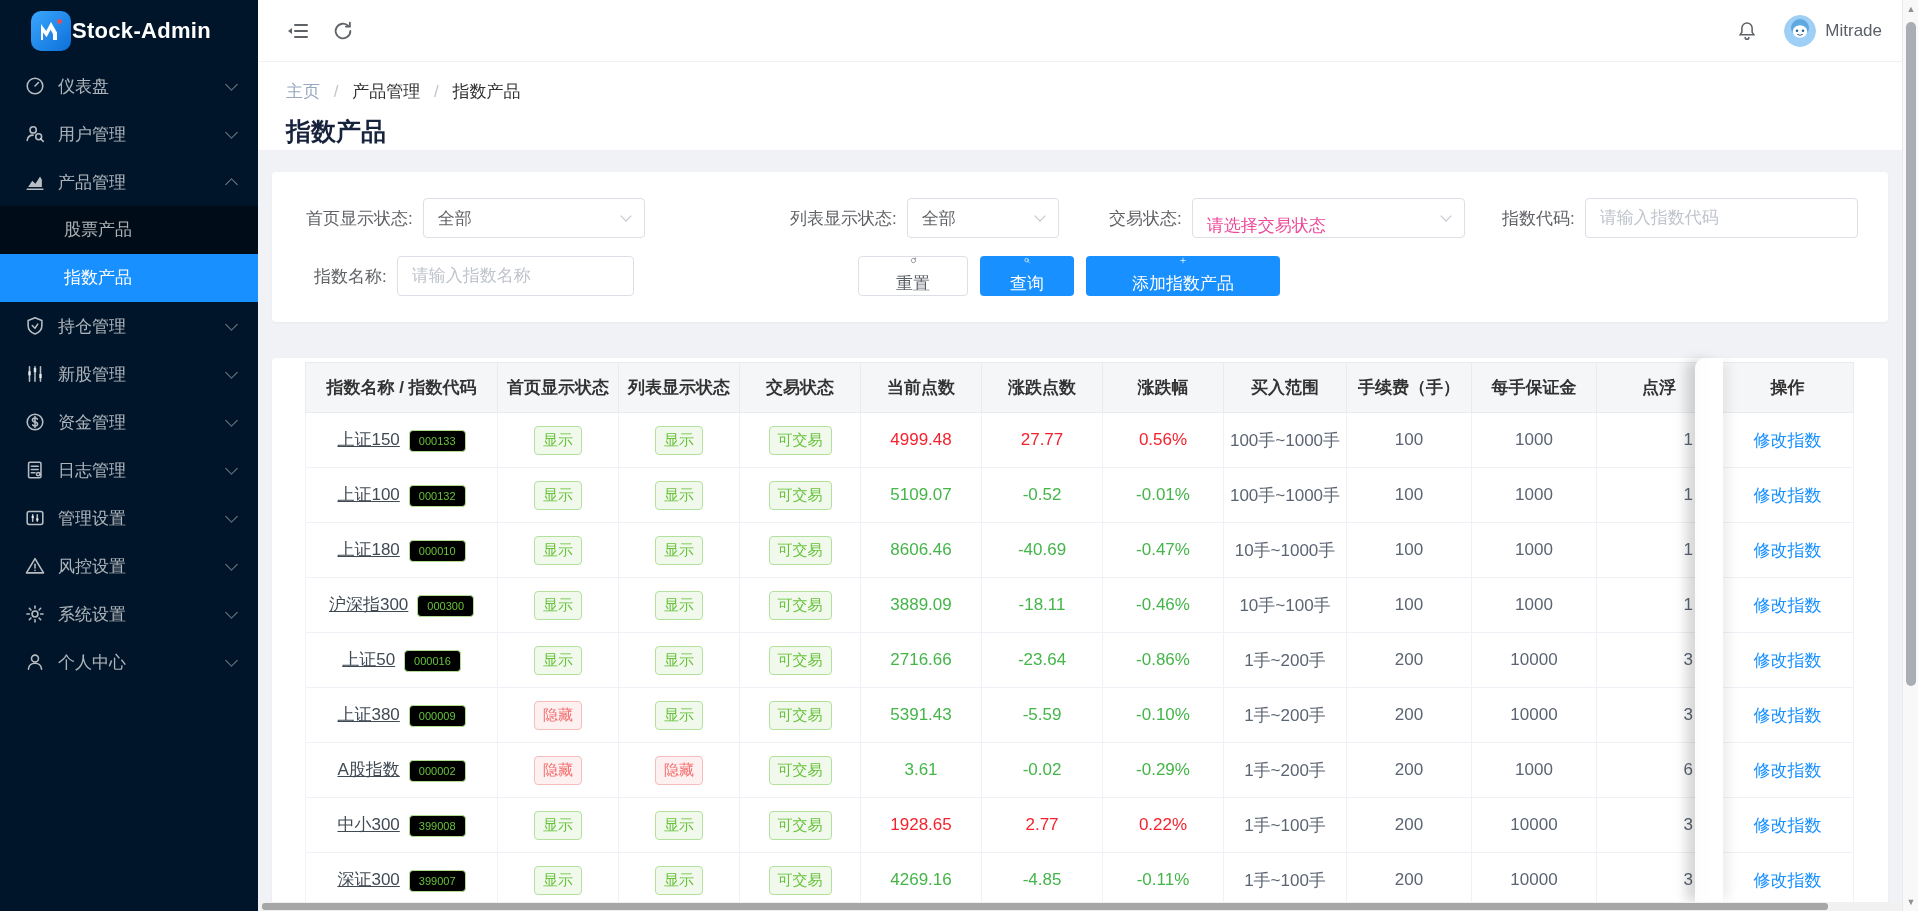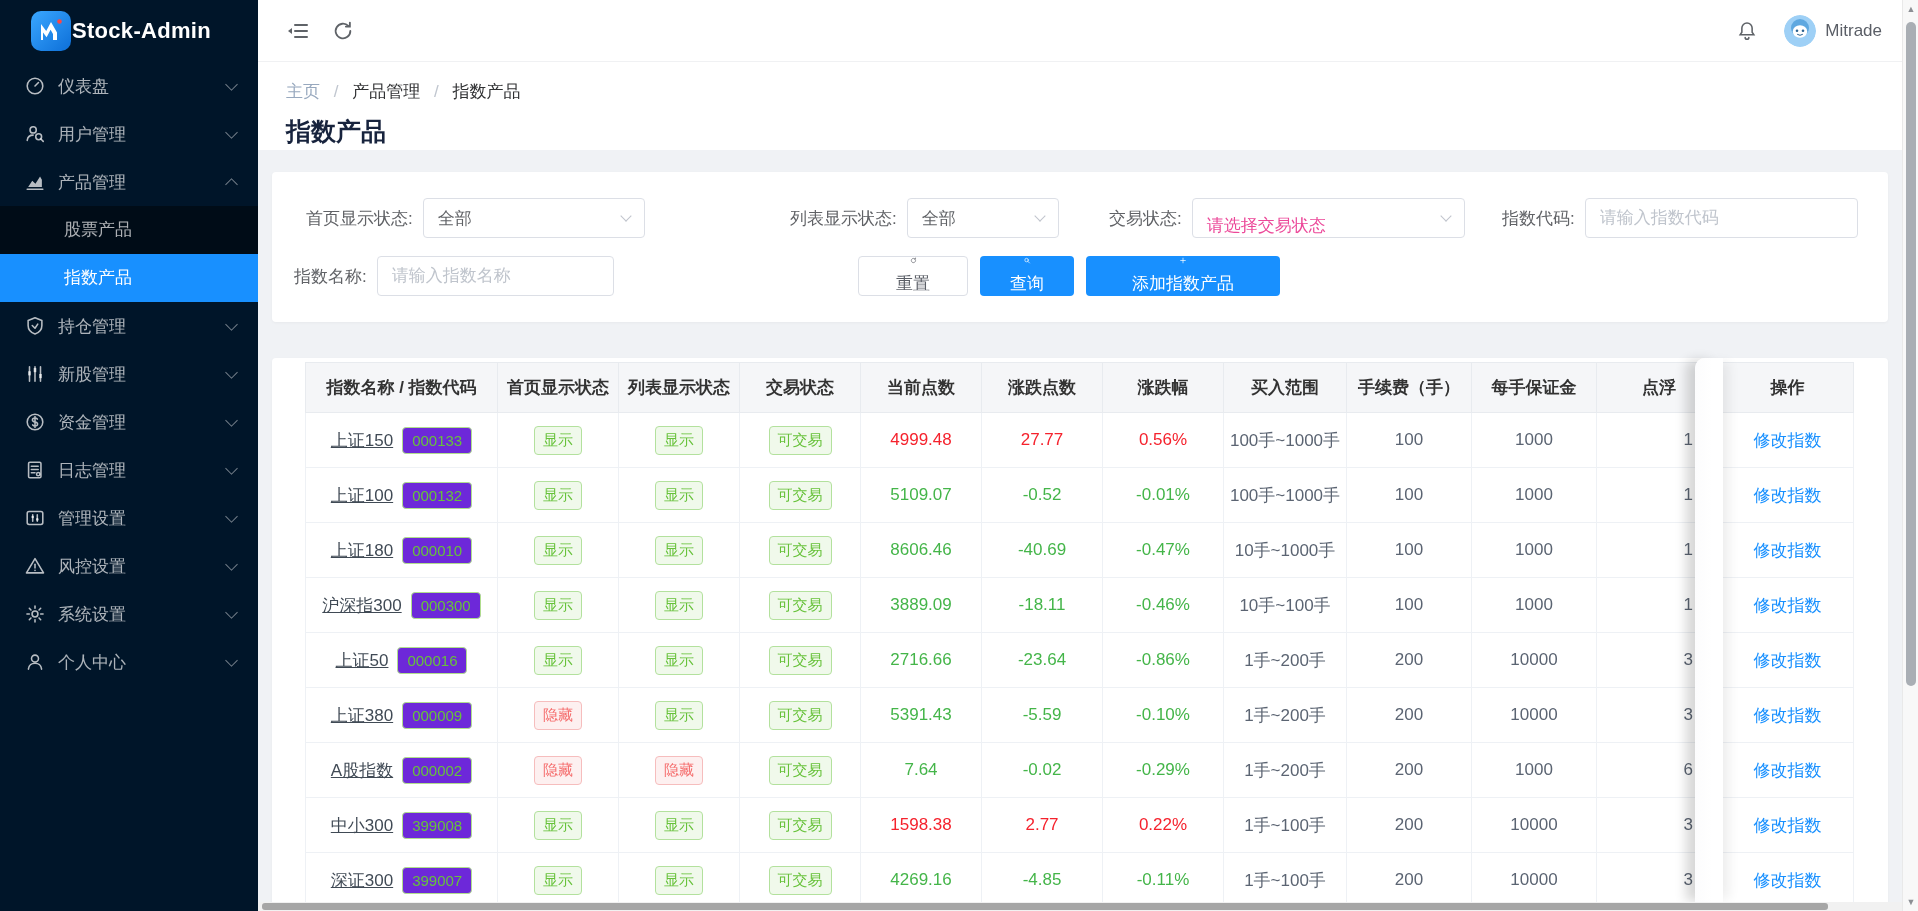--- a/index.html
+++ b/index.html
@@ -53,21 +53,21 @@
   .btn-plain { background:#fff; border-color:#dcdfe6; color:#5a5e66; }
   .btn-primary { background:#1890ff; color:#fff; }
 
   
   .table-card { position:absolute; left:14px; top:208px; width:1616px; height:590px; border-radius:4px 4px 0 0; padding:4px 33px 0 33px; }
   table { border-collapse:collapse; table-layout:fixed; width:1548px; }
   th { height:50px; background:#f5f6f8; color:#333; font-size:17px; font-weight:bold; border:1px solid #e8ebef; white-space:nowrap; }
   td { height:55px; text-align:center; font-size:17px; color:#5b6472; border:1px solid #eef1f5; background:#fff; white-space:nowrap; }
   td.pdot { text-align:right; padding-right:28px; }
   .name-cell { color:#404a55;text-decoration:underline; }
-  .code-badge { display:inline-block; margin-left:9px; padding:4px 9px; font-size:15px; color:#67c23a; background:#6d28d9; border:1px solid #b0dd8e; border-radius:4px; }
+  .code-badge { display:inline-block; margin-left:9px; padding:4px 9px; font-size:11px; color:#67c23a; background:#000000; border:1px solid #b0dd8e; border-radius:4px; }
   .badge { display:inline-block; padding:4px 8px; font-size:15px; border-radius:4px; }
   .badge.green { color:#67c23a; background:#f0f9eb; border:1px solid #b3e19d; }
   .badge.red { color:#f56c6c; background:#fdf0f0; border:1px solid #f6bdbd; }
   .num.up { color:#f5222d; }
   .num.down { color:#44b549; }
   .op-link { color:#1890ff; cursor:pointer; }
 
   
   .curl { position:absolute; left:1695px; top:358px; width:28px; height:545px; background:linear-gradient(90deg,#fcfcfd,#ffffff 60%); box-shadow:-11px 0 12px -2px rgba(0,0,0,.16), 10px 0 12px -4px rgba(0,0,0,.07); border-radius:10px 0 0 0; z-index:4; }
 
@@ -294,21 +294,21 @@
         <div class="select" style="width:273px;">
           <span class="sval placeholder">请选择交易状态</span>
           <span class="schev"></span>
         </div>
       </div>
       <div class="fgroup" style="left:1230px; top:26px;">
         <span class="flabel">指数代码:</span>
         <input class="tinput" style="width: 273px;" placeholder="请输入指数代码">
       </div>
 
-      <div class="fgroup" style="left:22px; top:84px;">
+      <div class="fgroup" style="left:42px; top:84px;">
         <span class="flabel">指数名称:</span>
         <input class="tinput" style="width: 237px;" placeholder="请输入指数名称">
       </div>
       <div class="fgroup" style="left:586px; top:84px;">
         <button class="btn btn-plain" style="width:110px; margin-right:12px;">
           <svg width="17" height="17" viewBox="0 0 24 24" fill="none" stroke="#5a5e66" stroke-width="2.2" stroke-linecap="round">
             <path d="M19.5 12a7.5 7.5 0 1 1-2.1-5.2"></path>
               <path d="M19 3.5v4h-4"></path>
           </svg>
           <span>重置</span>
@@ -444,35 +444,35 @@
               <td>200</td>
               <td>10000</td>
               <td class="pdot">3</td>
               <td><span class="op-link">修改指数</span></td>
             </tr>
             <tr>
               <td><span class="name-cell">A股指数</span><span class="code-badge">000002</span></td>
               <td><span class="badge red">隐藏</span></td>
               <td><span class="badge red">隐藏</span></td>
               <td><span class="badge green">可交易</span></td>
-              <td><span class="num down">7.64</span></td>
+              <td><span class="num down">3.61</span></td>
               <td><span class="num down">-0.02</span></td>
               <td><span class="num down">-0.29%</span></td>
               <td>1手~200手</td>
               <td>200</td>
               <td>1000</td>
               <td class="pdot">6</td>
               <td><span class="op-link">修改指数</span></td>
             </tr>
             <tr>
               <td><span class="name-cell">中小300</span><span class="code-badge">399008</span></td>
               <td><span class="badge green">显示</span></td>
               <td><span class="badge green">显示</span></td>
               <td><span class="badge green">可交易</span></td>
-              <td><span class="num up">1598.38</span></td>
+              <td><span class="num up">1928.65</span></td>
               <td><span class="num up">2.77</span></td>
               <td><span class="num up">0.22%</span></td>
               <td>1手~100手</td>
               <td>200</td>
               <td>10000</td>
               <td class="pdot">3</td>
               <td><span class="op-link">修改指数</span></td>
             </tr>
             <tr>
               <td><span class="name-cell">深证300</span><span class="code-badge">399007</span></td>

